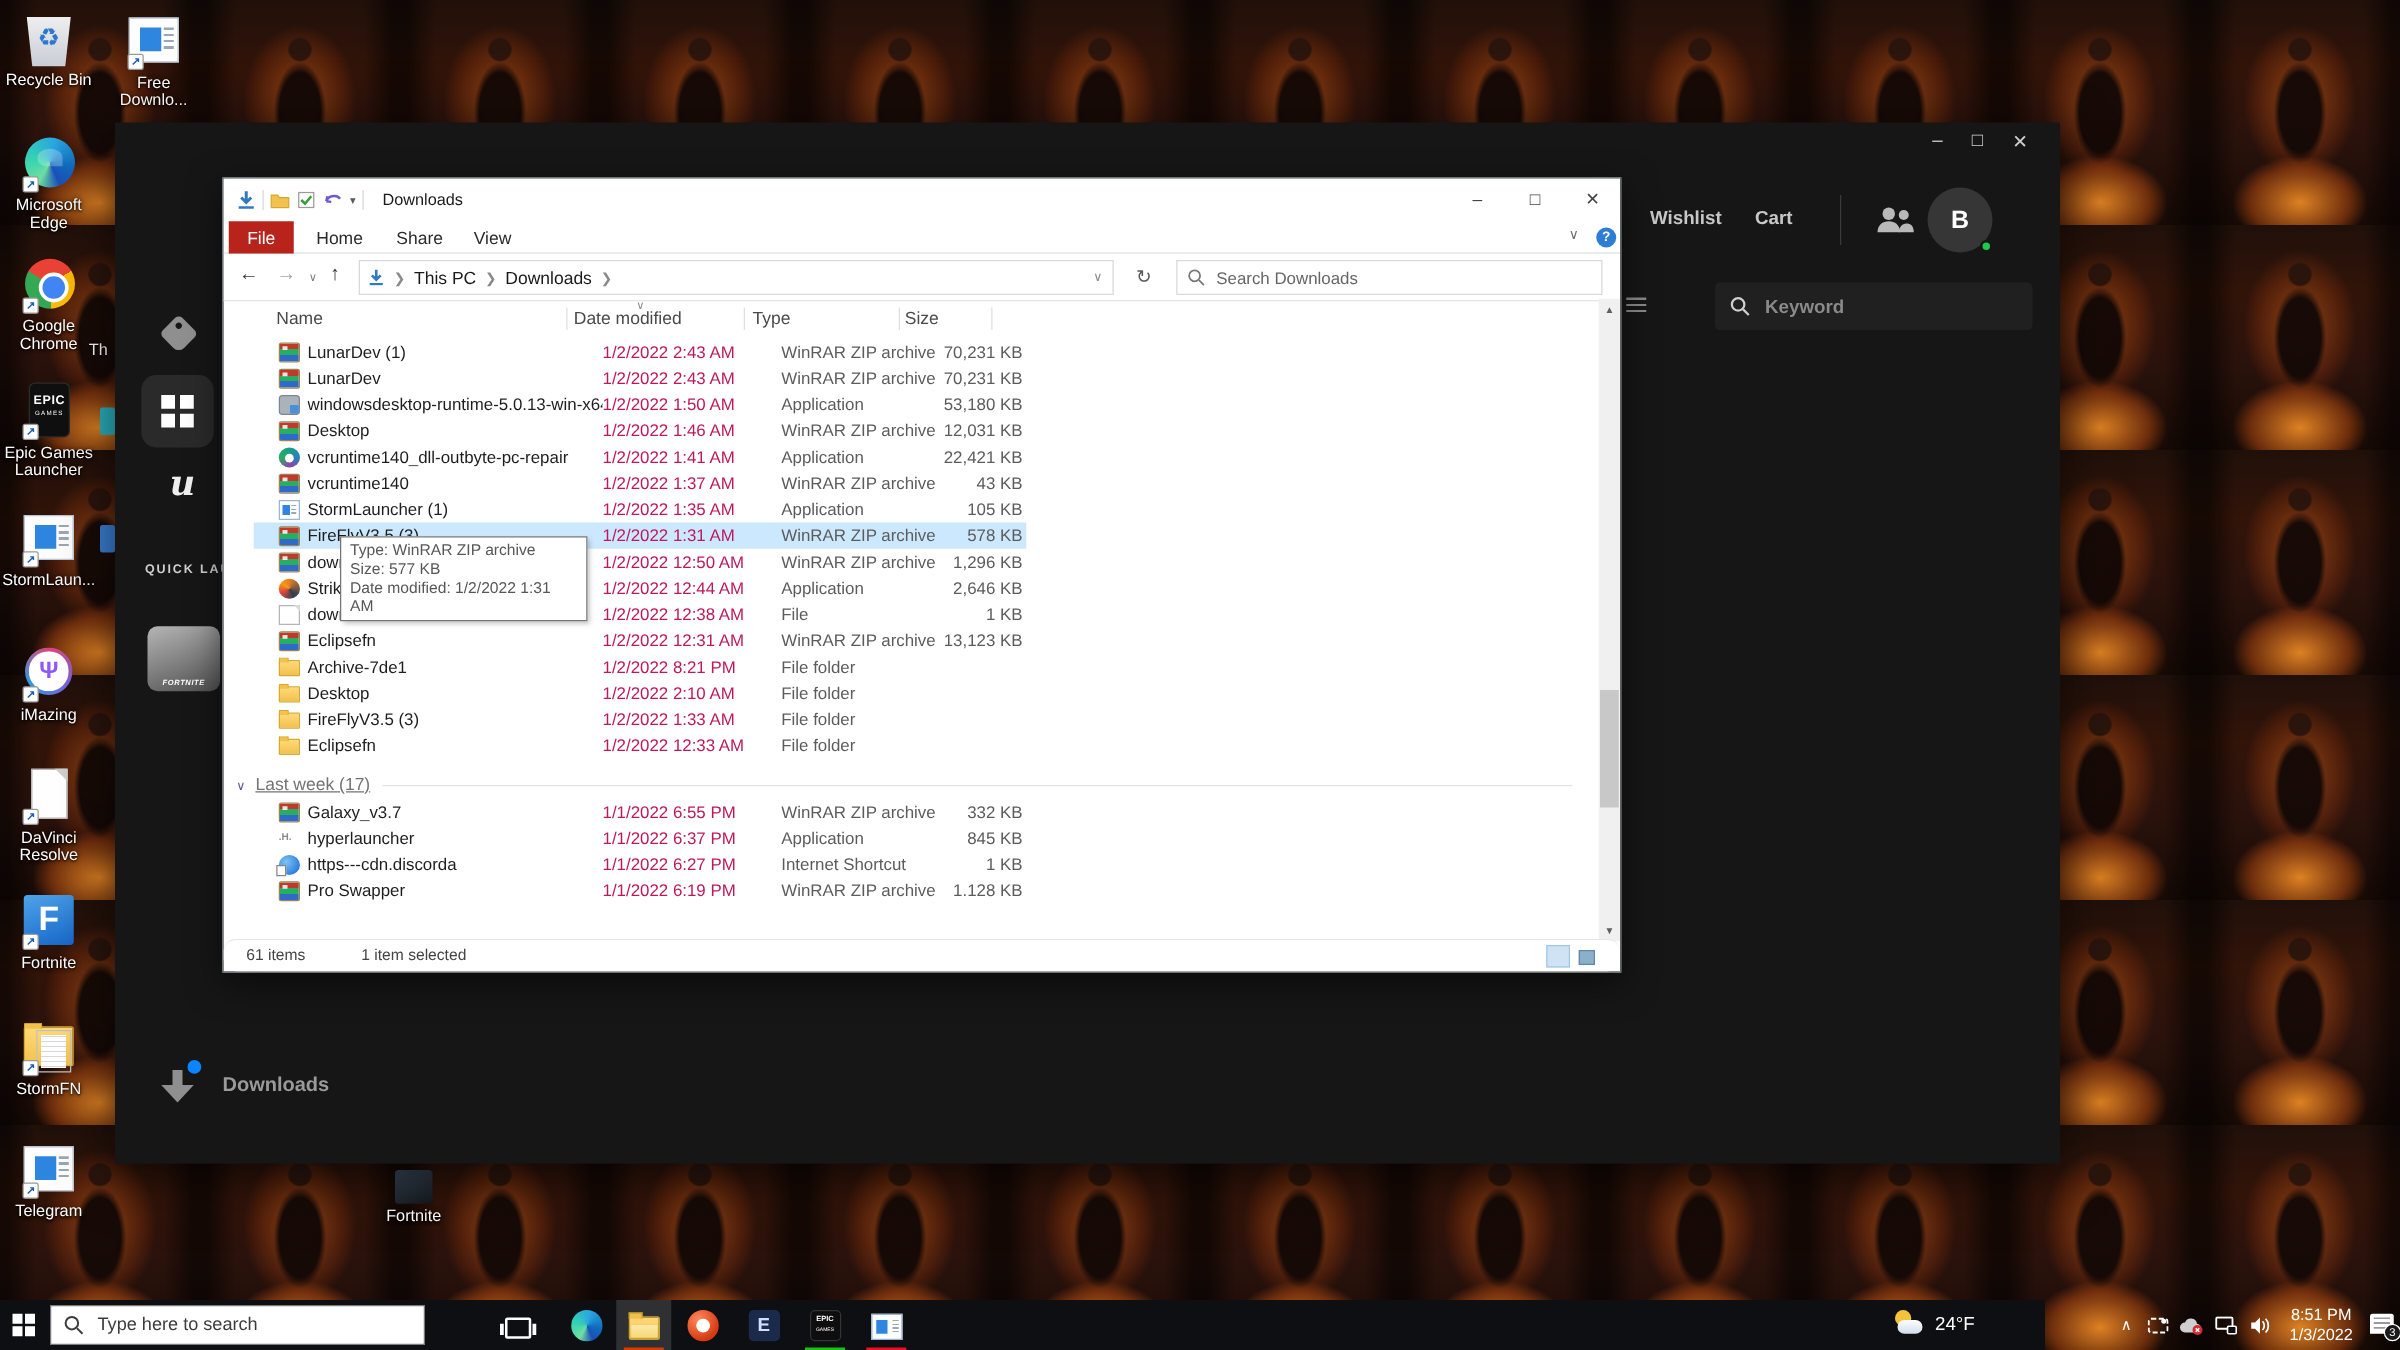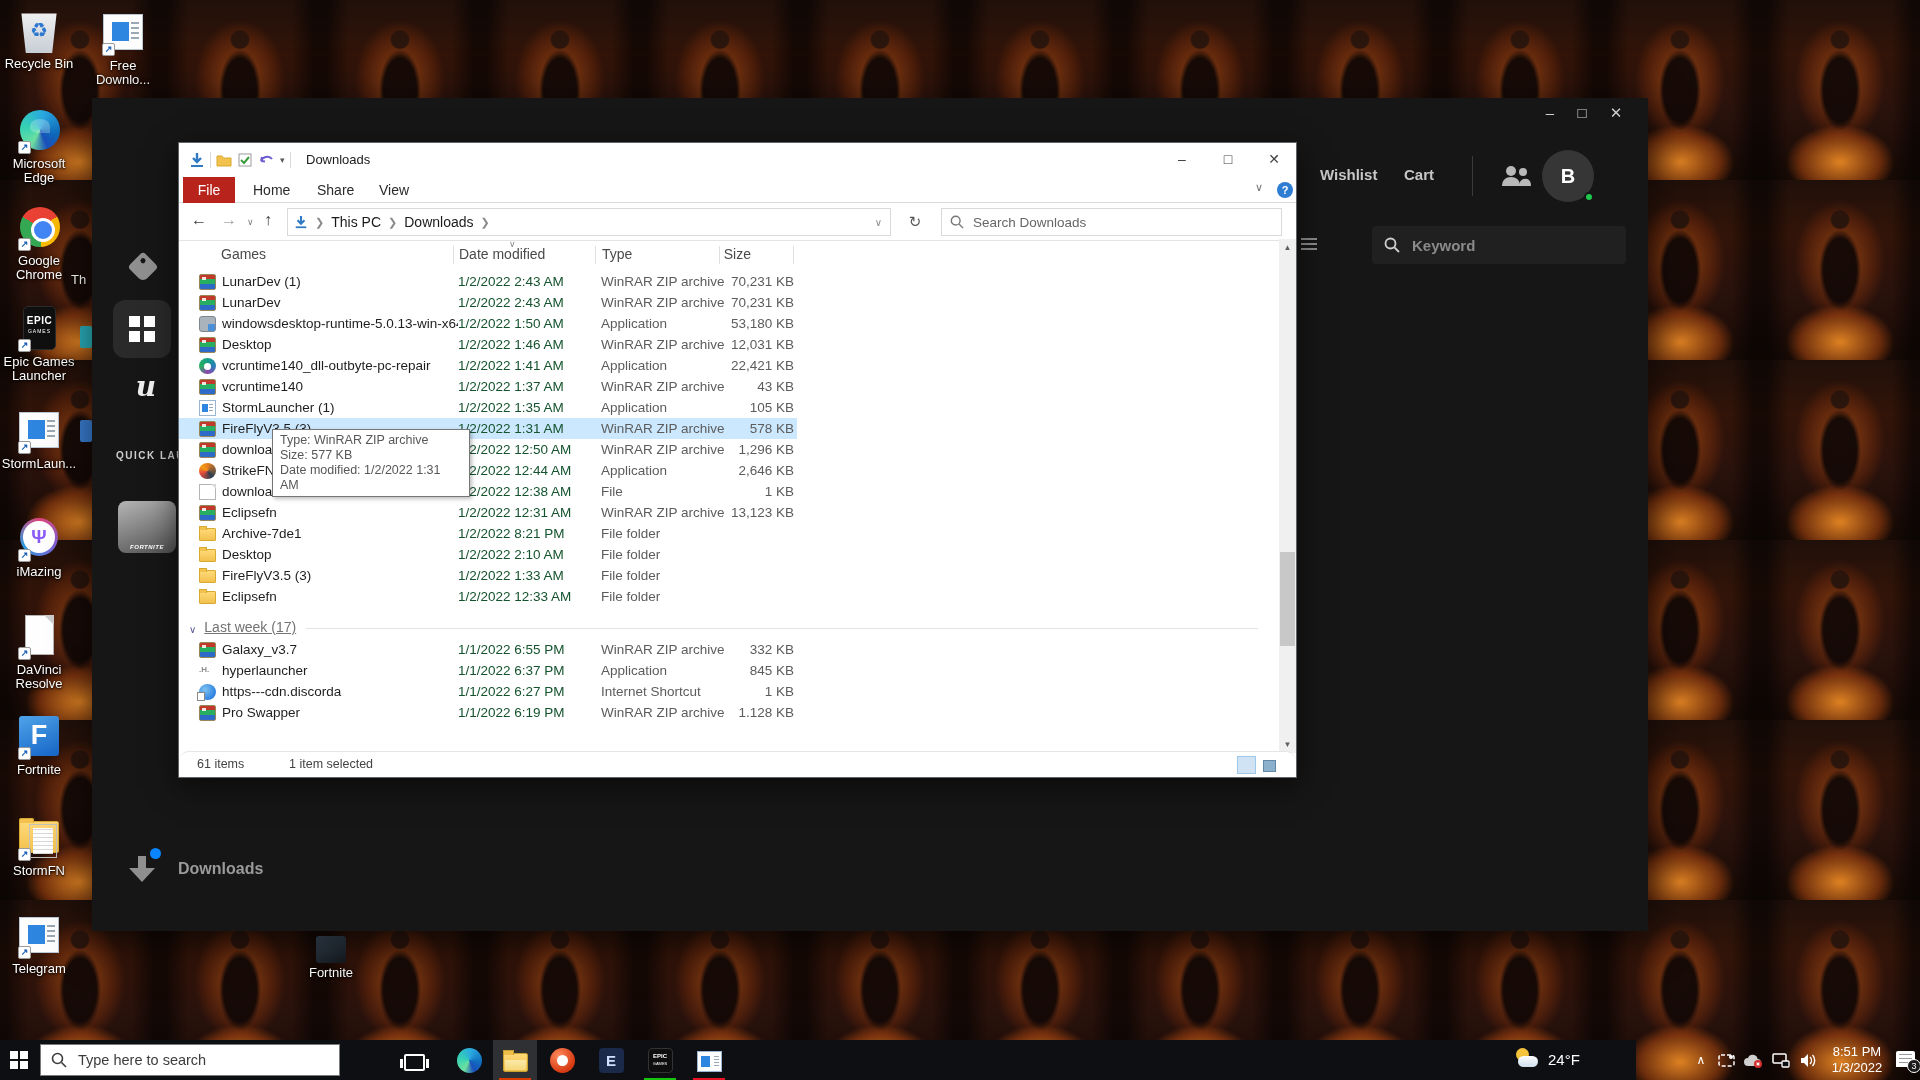--- a/index.html
+++ b/index.html
@@ -142,25 +142,25 @@
     display:flex;align-items:center;padding:0 8px;gap:7px;}
   #ex-search-box input{border:none;outline:none;font-size:13.5px;color:#666;width:250px;}
   #ex-search-box input::placeholder{color:#666;opacity:1;}
 
   #ex-headers{position:absolute;left:0;top:98px;right:17px;height:28px;font-size:14px;color:#4a4a4a;}
   #ex-headers .hsep{position:absolute;top:5px;width:1px;height:18px;background:#e0e0e0;}
   #ex-sort-chev{position:absolute;left:330px;top:-2px;font-size:9px;color:#8a8a8a;}
   .hcell{position:absolute;top:5px;}
 
   #ex-filearea{position:absolute;left:0;top:128px;width:1102px;height:482px;overflow:hidden;}
-  .frow{position:relative;width:618px;height:21px;display:flex;align-items:center;font-size:13.5px;}
+  .frow{position:relative;width:618px;height:21px;display:flex;align-items:center;font-size:13.5px;margin-left:24px;}
   .frow.sel{background:var(--c-selection,#cce8ff);}
   .fi{position:relative;width:17px;height:16px;flex:0 0 17px;margin-left:20px;}
   .c-name{width:236px;margin-left:6px;white-space:nowrap;overflow:hidden;color:#1e1e1e;}
-  .c-date{width:143px;color:#14532d;white-space:nowrap;}
+  .c-date{width:143px;color:#be185d;white-space:nowrap;}
   .c-type{width:125px;color:#5c5c5c;white-space:nowrap;overflow:hidden;}
   .c-size{width:68px;color:#5c5c5c;text-align:right;white-space:nowrap;}
   .grow{position:relative;width:1085px;height:32px;display:flex;align-items:flex-end;padding-bottom:4px;}
   .grow .chev{color:#5a5a9a;font-size:10px;margin-left:10px;}
   .grow .glabel{color:#737373;font-size:14px;margin-left:8px;white-space:nowrap;text-decoration:underline;}
   .grow .gline{flex:1;height:1px;background:#e3e3e3;margin:0 6px 6px 10px;}
 
   
   .fi-winrar{background:linear-gradient(180deg,#c0392b 0 32%,#27ae60 32% 64%,#2e6bc8 64% 100%);
     border:1px solid #9a8556;border-radius:2px;}
@@ -447,21 +447,21 @@
         <svg width="14" height="14" viewBox="0 0 16 16">
           <circle cx="6.5" cy="6.5" r="5" fill="none" stroke="#777" stroke-width="1.6"></circle>
           <line x1="10.5" y1="10.5" x2="15" y2="15" stroke="#777" stroke-width="1.6"></line>
         </svg>
         <input placeholder="Search Downloads" style="">
       </div>
     </div>
 
     <div id="ex-headers">
       <span id="ex-sort-chev">∨</span>
-      <span class="hcell" style="left:42px;">Games</span>
+      <span class="hcell" style="left:42px;">Name</span>
       <span class="hcell" style="left:280px;">Date modified</span>
       <span class="hcell" style="left:423px;">Type</span>
       <span class="hcell" style="left:530px;width:42px;text-align:right;">Size</span>
       <div class="hsep" style="left:274px;"></div>
       <div class="hsep" style="left:416px;"></div>
       <div class="hsep" style="left:540px;"></div>
       <div class="hsep" style="left:614px;"></div>
     </div>
 
     <div id="ex-filearea">

